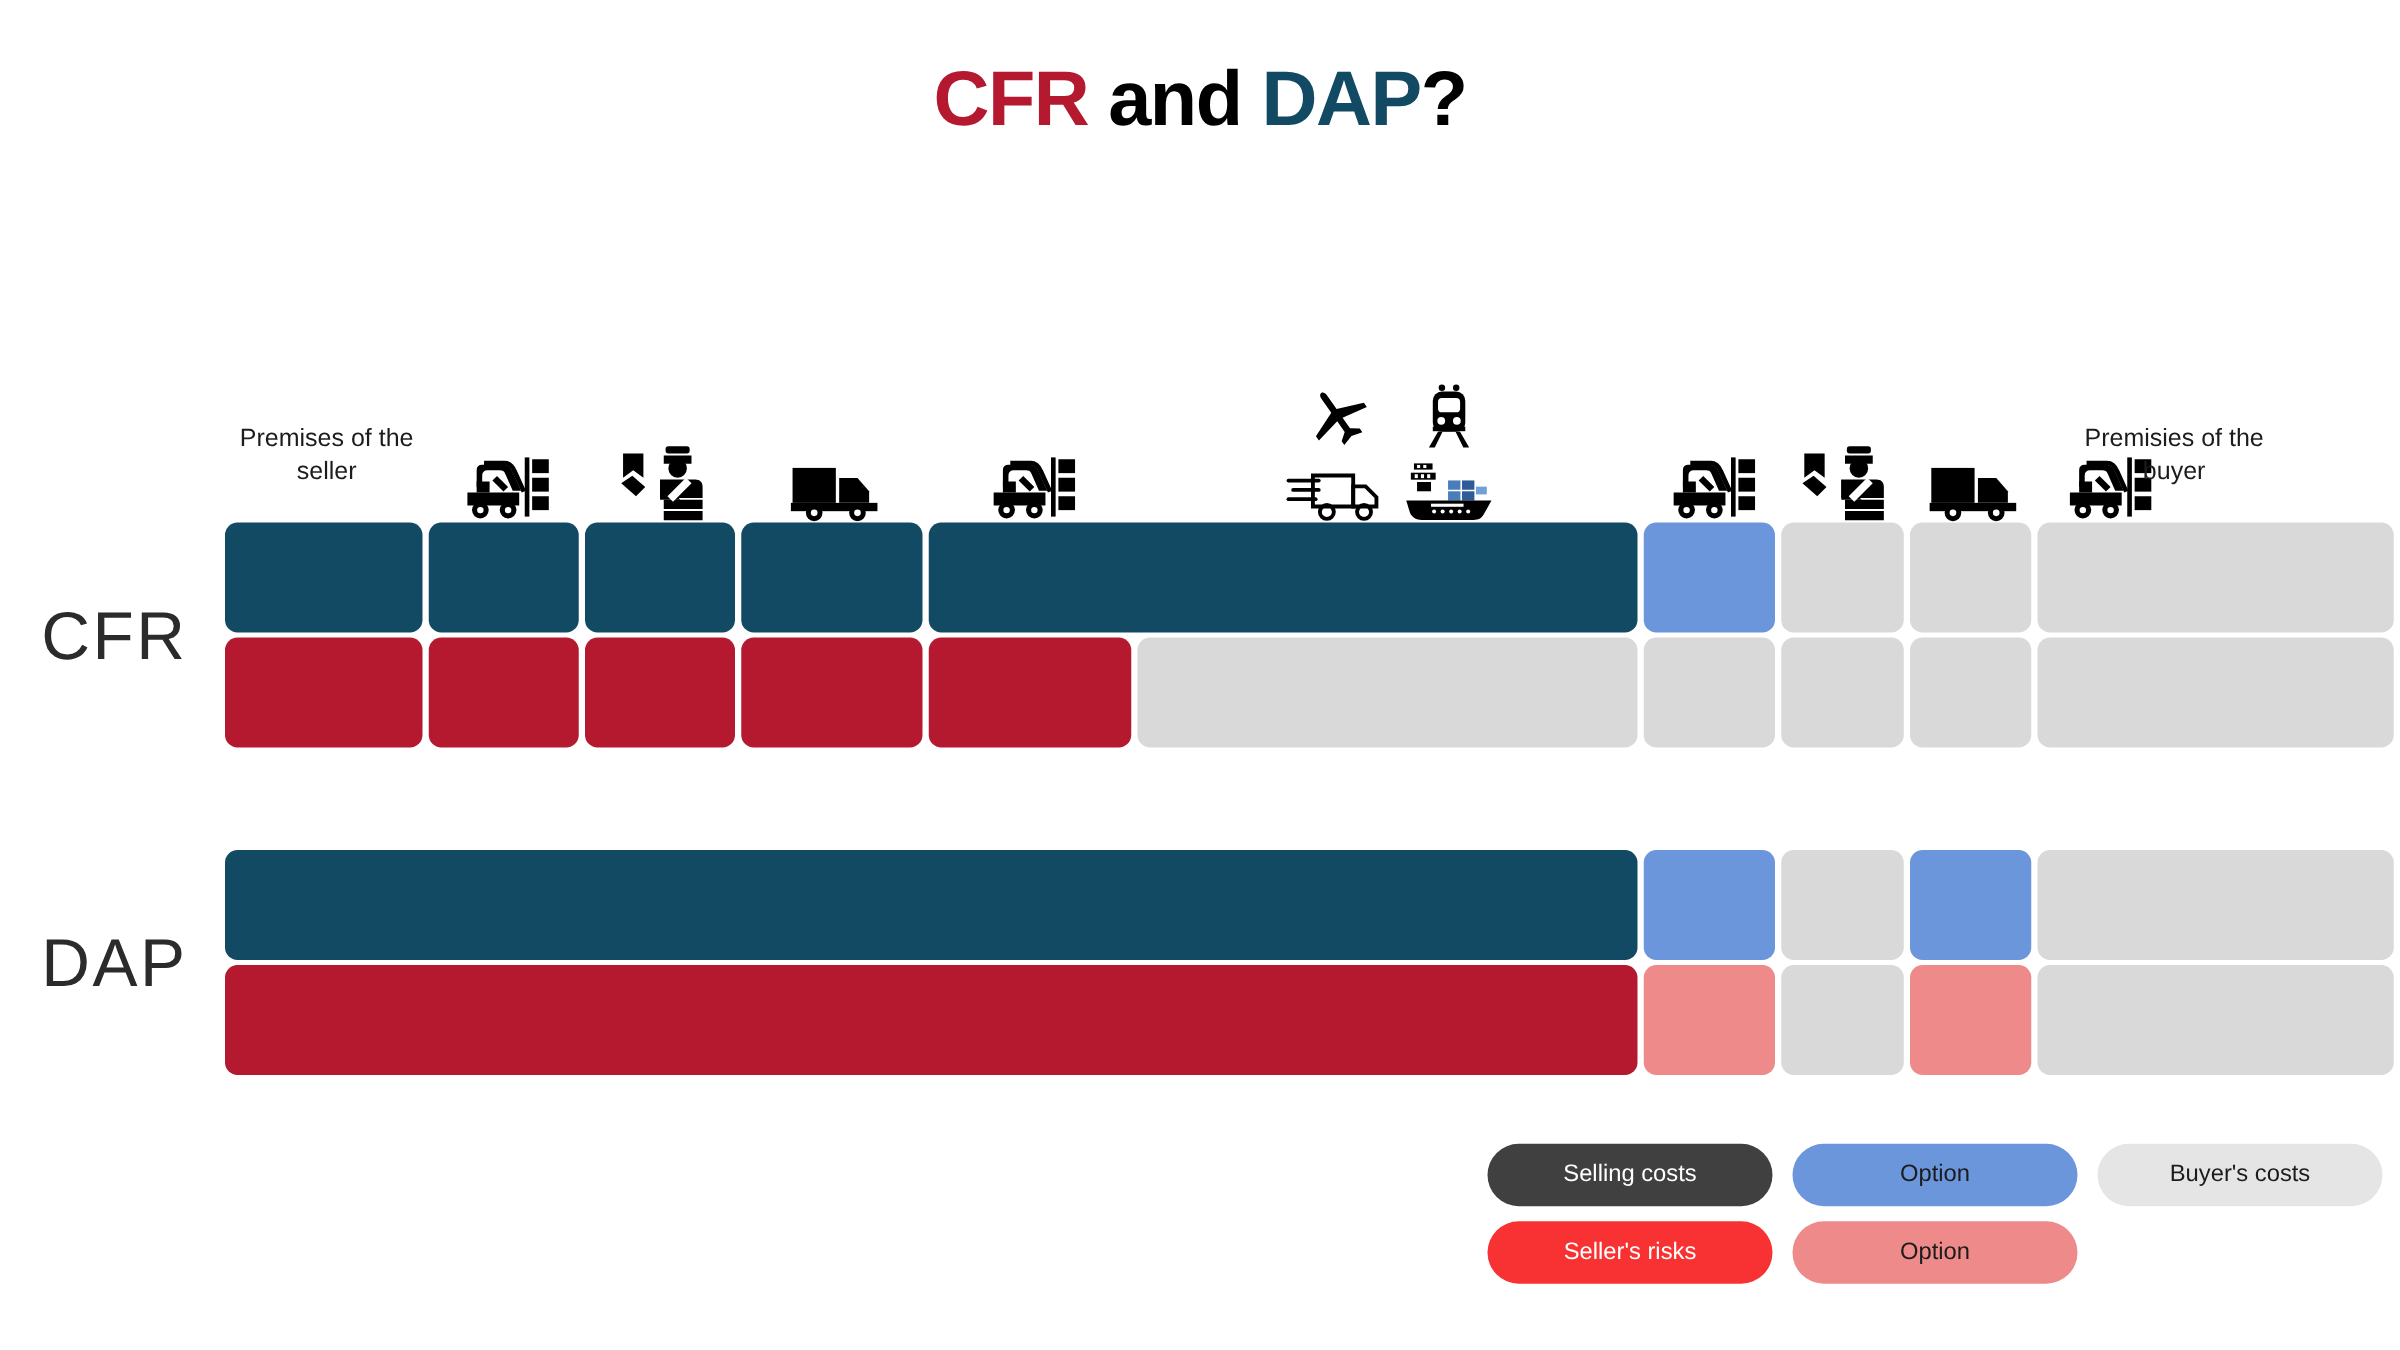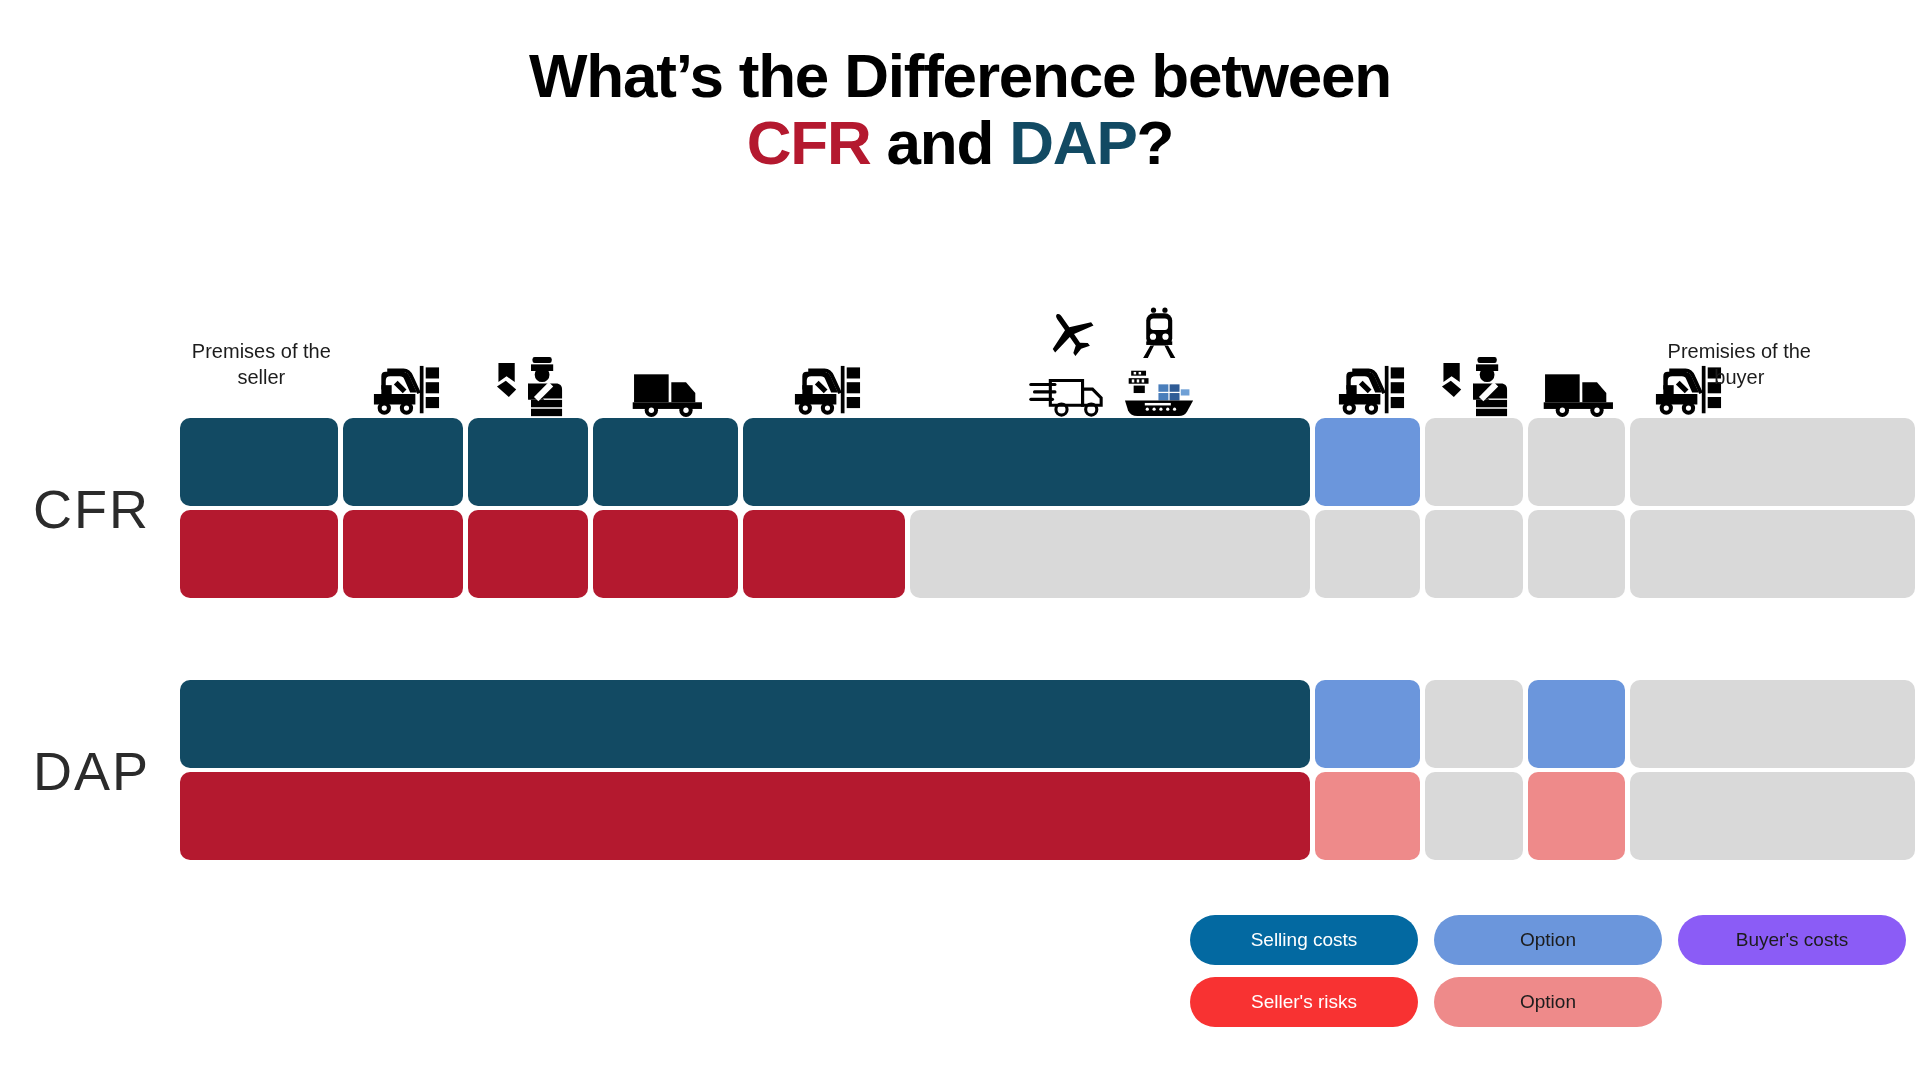--- a/index.html
+++ b/index.html
@@ -107,34 +107,33 @@
   .legend-row { display: flex; gap: 16px; margin-bottom: 12px; }
   .chip {
     width: 228px;
     height: 50px;
     border-radius: 25px;
     display: flex;
     align-items: center;
     justify-content: center;
     font-size: 19px;
   }
-  .chip-sellcost { background: #0369a1; color: #ffffff; }
+  .chip-sellcost { background: #404040; color: #ffffff; }
   .chip-optcost  { background: #6B96DC; color: #1c1c1c; }
-  .chip-buycost  { background: #8b5cf6; color: #1c1c1c; }
+  .chip-buycost  { background: #e5e5e5; color: #1c1c1c; }
   .chip-sellrisk { background: #F83232; color: #ffffff; }
   .chip-optrisk  { background: #EE8A8A; color: #1c1c1c; }
   .chip-buyrisk  { background: #D9D9D9; color: #1c1c1c; }
 </style>
 </head>
 <body>
 
 <div class="page">
 
   <div class="title-block">
-    <div class="title-line">What’s the Difference between</div>
     <div class="title-line second">
       <span class="t-cfr">CFR</span><span> and </span><span class="t-dap">DAP</span><span>?</span>
     </div>
   </div>
 
   <div class="header-strip" id="header-strip">
       <div class="hcell" style="left: 0px; width: 162.69px;">
         <div class="edge-label">Premises of the seller</div>
       </div>
       <div class="hcell" style="left: 162.69px; width: 125.28px;">

